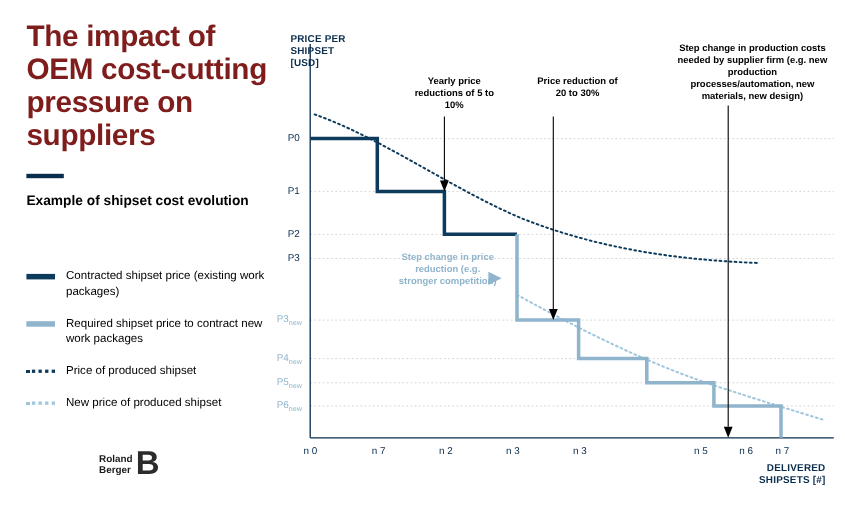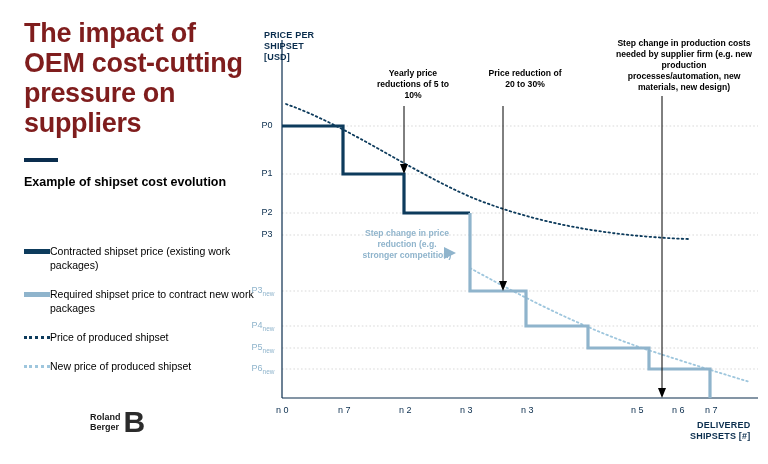--- a/index.html
+++ b/index.html
@@ -25,21 +25,21 @@
   .legrow{display:flex;align-items:flex-start;margin-bottom:15px;}
   .swatch{width:26px;height:5px;margin-top:5px;flex:0 0 26px;}
   .sw-dark{background:#0d3b5c;}
   .sw-light{background:#8fb4cc;}
   .sw-dot-dark{
     height:0;border-top:3px dotted #0d3b5c;background:none;margin-top:6px;
   }
   .sw-dot-light{
     height:0;border-top:3px dotted #9ec6dd;background:none;margin-top:6px;
   }
-  .legtext{font-size:10.5px;line-height:14px;color:#000;}
+  .legtext{font-size:10.5px;line-height:14px;color:#000;margin-left:10px;}
 
   
   .logo{position:absolute;left:42px;top:408px;display:flex;align-items:center;}
   .logo-text{font-size:9px;line-height:10px;font-weight:bold;color:#1a1a1a;margin-left:48px;}
   .logo-b{font-size:30px;font-weight:bold;color:#2b2b2b;margin-left:3px;line-height:28px;}
 
   
   .chart{position:absolute;left:258px;top:0;width:510px;height:464px;}
   .axis-label{
     position:absolute;font-size:9px;font-weight:bold;color:#0a2d4d;

